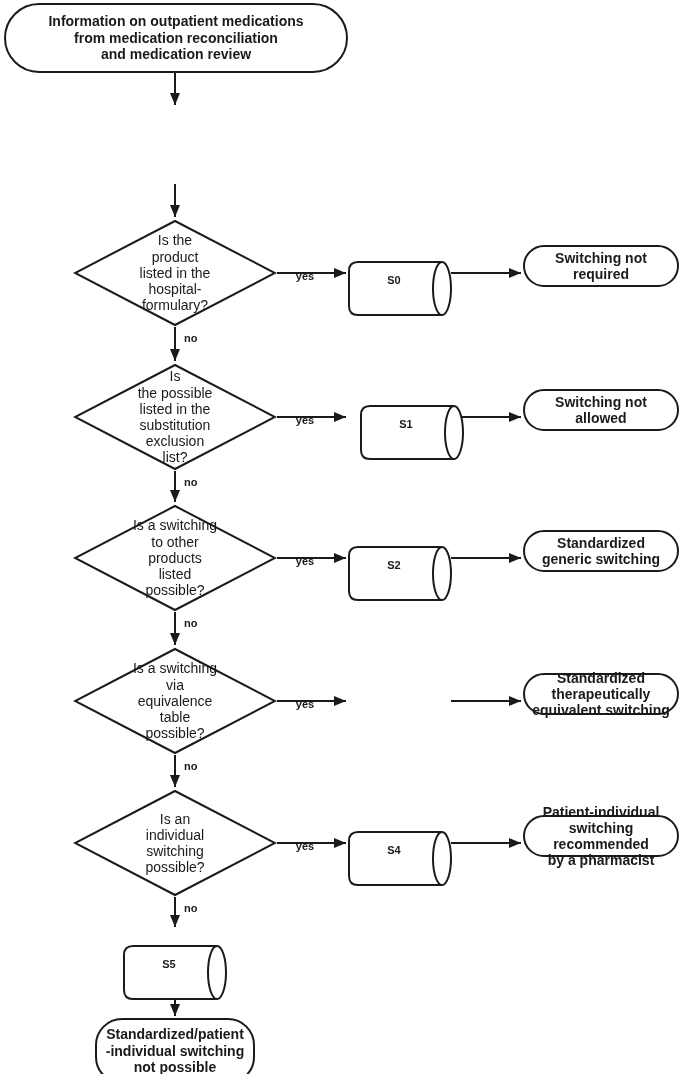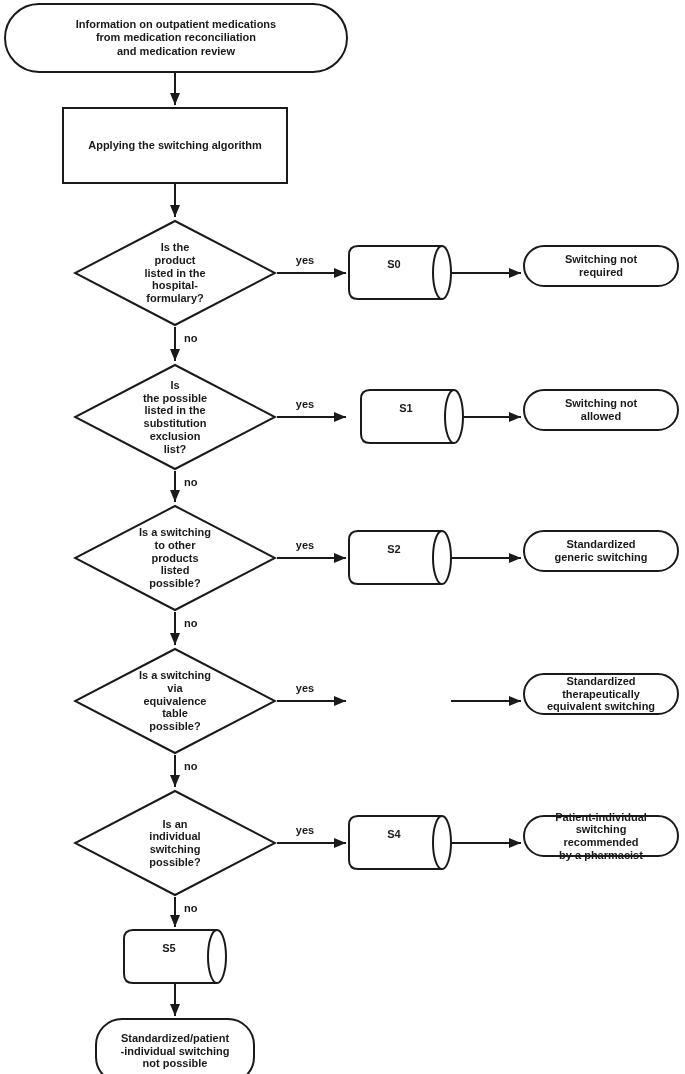--- a/index.html
+++ b/index.html
@@ -3,40 +3,40 @@
 <meta charset="utf-8">
 <style>
   html,body{margin:0;padding:0;background:#ffffff;}
   .canvas{
     position:relative;width:685px;height:1074px;background:#ffffff;
     font-family:"Liberation Sans",sans-serif;color:#1a1a1a;
   }
   .edges{position:absolute;left:0;top:0;width:685px;height:1074px;}
   .edges line{stroke:#1a1a1a;stroke-width:2;}
   .node{position:absolute;display:flex;align-items:center;justify-content:center;
-    box-sizing:border-box;text-align:center;font-weight:bold;font-size:11px;
+    box-sizing:border-box;text-align:center;font-weight:bold;font-size:14px;
     line-height:1.2;white-space:pre-line;background:#ffffff;color:#1a1a1a;}
   .stadium{border:2px solid #1a1a1a;}
   .rect{border:2px solid #1a1a1a;}
   .start{left:4px;top:3px;width:344px;height:70px;border-radius:35px;}
   .process{left:62px;top:107px;width:226px;height:77px;}
   .diamond{position:absolute;width:204px;height:108px;background:transparent;}
   .diamond svg{position:absolute;left:0;top:0;}
   .diamond .dtext{position:absolute;left:0;top:0;width:100%;height:100%;
     display:flex;align-items:center;justify-content:center;text-align:center;
-    font-weight:bold;font-size:11px;line-height:1.16;white-space:pre-line;}
-  .cylinder{position:absolute;width:104px;height:38px;}
+    font-weight:normal;font-size:14px;line-height:1.16;white-space:pre-line;}
+  .cylinder{position:absolute;width:104px;height:38px;margin-top:16px;}
   .cylinder svg{position:absolute;left:0;top:0;}
   .cylinder .ctext{position:absolute;left:0;top:0;width:100%;height:100%;
     display:flex;align-items:center;justify-content:center;padding-right:12px;
     box-sizing:border-box;font-weight:bold;font-size:11px;}
   .outcome{left:523px;width:156px;height:42px;border-radius:27px;line-height:1.15;padding:0 6px;}
   .final{left:95px;top:1018px;width:160px;height:66px;border-radius:27px;line-height:1.18;}
   .edge-label{position:absolute;font-weight:bold;font-size:11px;color:#1a1a1a;}
-  .yes-label{width:34px;text-align:center;}
+  .yes-label{width:34px;text-align:center;margin-top:16px;}
   .no-label{width:30px;text-align:left;}
 </style>
 </head>
 <body>
 
 <div class="canvas">
 
   <svg class="edges" xmlns="http://www.w3.org/2000/svg">
     <defs>
       <marker id="arrow" markerUnits="userSpaceOnUse" markerWidth="13" markerHeight="11" refX="12" refY="5" orient="auto">
@@ -66,21 +66,20 @@
     <line x1="451" y1="843" x2="521" y2="843" marker-end="url(#arrow)"></line>
     <line x1="175" y1="897" x2="175" y2="927" marker-end="url(#arrow)"></line>
 
     <line x1="175" y1="984" x2="175" y2="1016" marker-end="url(#arrow)"></line>
   </svg>
 
   <div class="node stadium start">Information on outpatient medications
 from medication reconciliation
 and medication review</div>
 
-  <div class="node rect process">Applying the switching algorithm</div>
 
   <div class="diamond" style="left:73px;top:219px;">
     <svg width="204" height="108" viewBox="0 0 204 108">
         <polygon points="102,2 202,54 102,106 2,54" fill="#ffffff" stroke="#1a1a1a" stroke-width="2"></polygon>
       </svg>
     <div class="dtext">Is the
 product
 listed in the
 hospital-
 formulary?</div>

